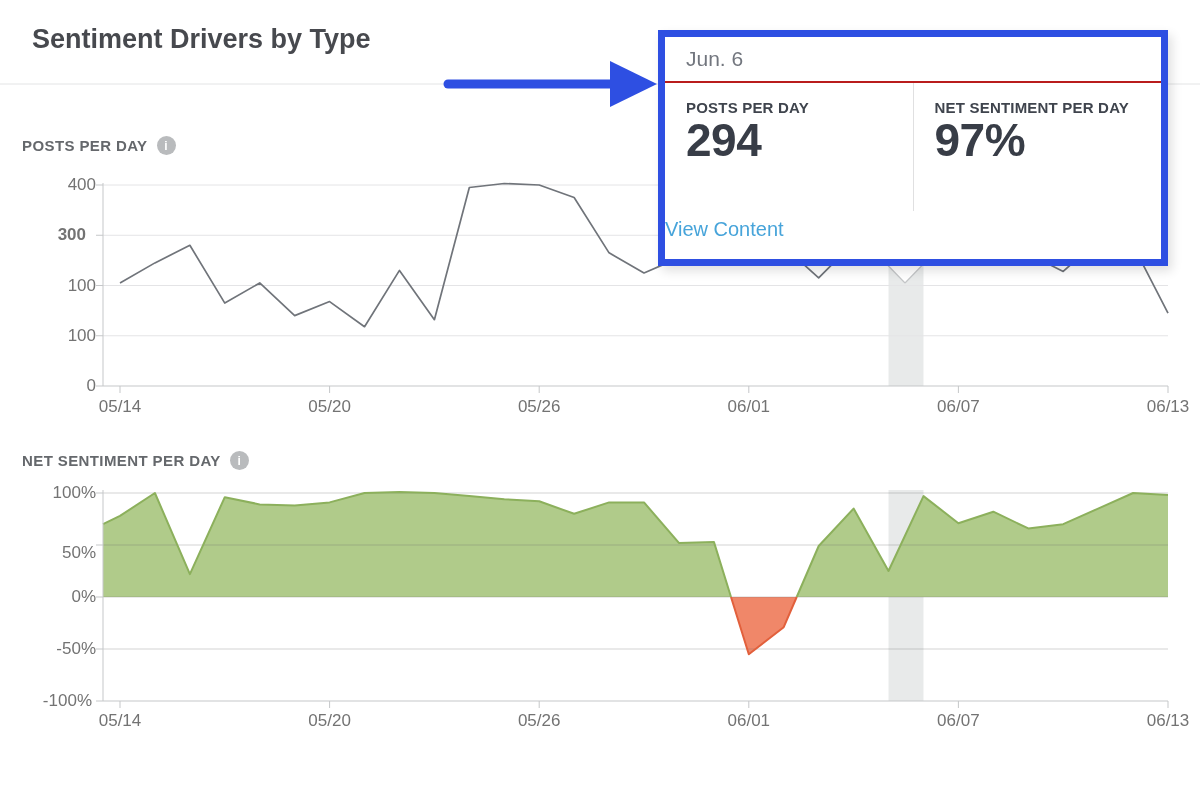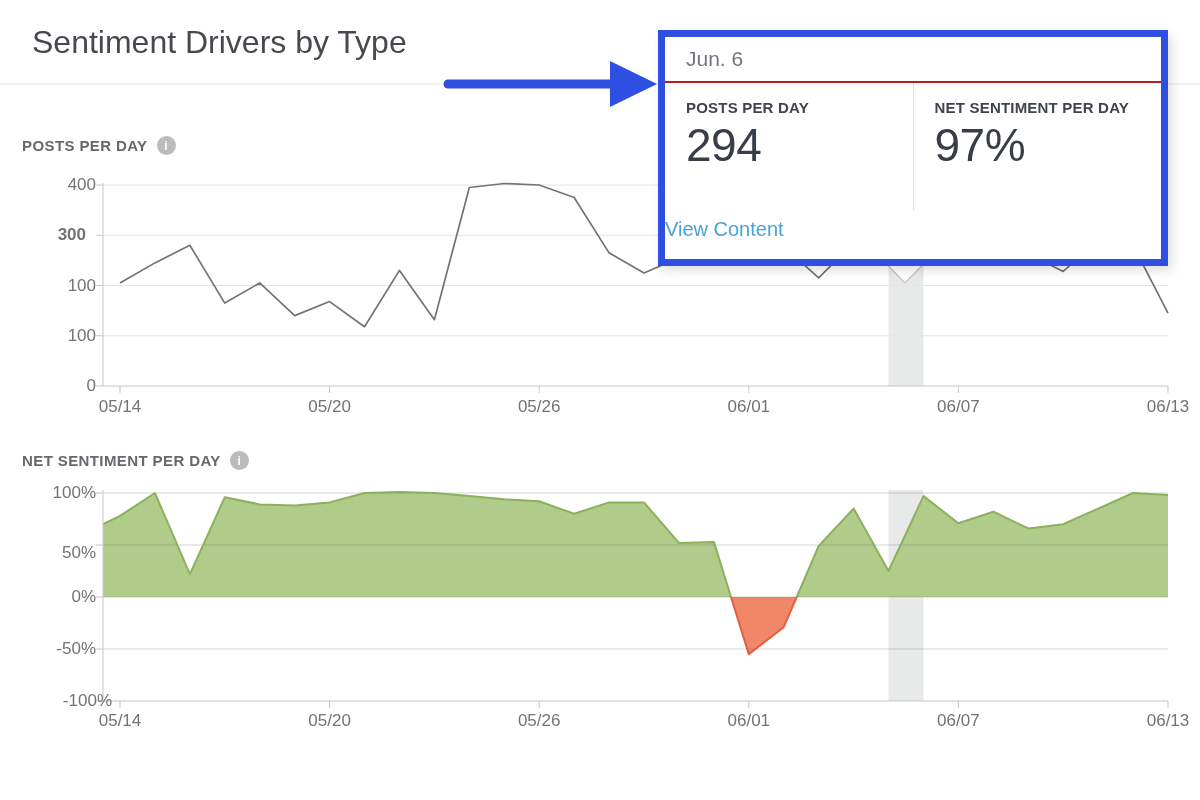--- a/index.html
+++ b/index.html
@@ -1,36 +1,36 @@
 <!DOCTYPE html>
 <html><head>
 <meta charset="utf-8">
 <style>
   html,body{margin:0;padding:0;background:#fff;}
   body{width:1200px;height:800px;position:relative;overflow:hidden;
        font-family:"Liberation Sans","DejaVu Sans",sans-serif;}
   #canvas{position:absolute;left:0;top:0;z-index:1;}
   .label-layer{position:absolute;left:0;top:0;width:1200px;height:800px;z-index:2;pointer-events:none;}
-  .page-title{position:absolute;left:32px;top:24px;font-size:32px;color:#47494e;font-weight:400;}
+  .page-title{position:absolute;left:32px;top:24px;font-size:27px;color:#47494e;font-weight:700;}
   .section-head{position:absolute;display:flex;align-items:center;gap:9px;}
   .section-head .txt{font-size:15px;font-weight:700;color:#65686c;letter-spacing:.4px;}
   .info-icon{width:19px;height:19px;border-radius:50%;background:#b9bbbd;color:#fff;
              font-size:12px;font-weight:700;display:flex;align-items:center;justify-content:center;line-height:1;}
   .axis-label{position:absolute;font-size:17px;color:#737373;line-height:18px;}
   .y-lab{text-align:right;}
   .x-lab{text-align:center;}
   .tooltip{position:absolute;left:658px;top:30px;width:510px;height:236px;box-sizing:border-box;
            background:#fff;border:7px solid #2e4fe2;z-index:30;
            box-shadow:4px 5px 10px rgba(0,0,0,.12);}
   .tt-date{padding:10px 21px;font-size:21px;color:#72767e;border-bottom:2px solid #b91c1c;}
   .tt-stats{display:flex;height:128px;}
   .tt-col{flex:1;padding:16px 0 0 21px;box-sizing:border-box;}
   .tt-col.right{border-left:1px solid #e0e0e1;}
   .tt-label{font-size:15px;font-weight:700;color:#3f444d;letter-spacing:.2px;}
-  .tt-value{font-size:46px;font-weight:400;color:#383d47;line-height:1.05;margin-top:5px;letter-spacing:-.5px;}
+  .tt-value{font-size:46px;font-weight:700;color:#383d47;line-height:1.05;letter-spacing:-.5px;}
   .tt-link{text-align:left;padding-top:7px;font-size:20px;color:#47a4da;cursor:pointer;}
 </style>
 </head>
 <body>
 
 <svg id="canvas" width="1200" height="800">
     <line x1="0" y1="84" x2="1200" y2="84" stroke="#e3e4e5" stroke-width="1"></line>
     <rect x="888.5333333333333" y="183" width="34.933333333333394" height="203" fill="#e8eaea"></rect>
     <line x1="96" y1="386" x2="103" y2="386" stroke="#c5c7c9" stroke-width="1"></line>
     <line x1="103" y1="335.75" x2="1168" y2="335.75" stroke="#e4e4e6" stroke-width="1"></line>
@@ -101,21 +101,21 @@
       <div class="axis-label x-lab" style="left: 85px; top: 398px; width: 70px;">05/14</div>
       <div class="axis-label x-lab" style="left: 294.6px; top: 398px; width: 70px;">05/20</div>
       <div class="axis-label x-lab" style="left: 504.2px; top: 398px; width: 70px;">05/26</div>
       <div class="axis-label x-lab" style="left: 713.8px; top: 398px; width: 70px;">06/01</div>
       <div class="axis-label x-lab" style="left: 923.4px; top: 398px; width: 70px;">06/07</div>
       <div class="axis-label x-lab" style="left: 1133px; top: 398px; width: 70px;">06/13</div>
       <div class="axis-label y-lab" style="left: 28px; top: 484px; width: 68px;">100%</div>
       <div class="axis-label y-lab" style="left: 28px; top: 544px; width: 68px;">50%</div>
       <div class="axis-label y-lab" style="left: 28px; top: 588px; width: 68px;">0%</div>
       <div class="axis-label y-lab" style="left: 28px; top: 640px; width: 68px;">-50%</div>
-      <div class="axis-label y-lab" style="left: 44px; top: 692px; width: 68px;">-100%</div>
+      <div class="axis-label y-lab" style="left: 24px; top: 692px; width: 68px;">-100%</div>
       <div class="axis-label x-lab" style="left: 85px; top: 712px; width: 70px;">05/14</div>
       <div class="axis-label x-lab" style="left: 294.6px; top: 712px; width: 70px;">05/20</div>
       <div class="axis-label x-lab" style="left: 504.2px; top: 712px; width: 70px;">05/26</div>
       <div class="axis-label x-lab" style="left: 713.8px; top: 712px; width: 70px;">06/01</div>
       <div class="axis-label x-lab" style="left: 923.4px; top: 712px; width: 70px;">06/07</div>
       <div class="axis-label x-lab" style="left: 1133px; top: 712px; width: 70px;">06/13</div>
     </div>
 </div>
 
 <div class="tooltip">

